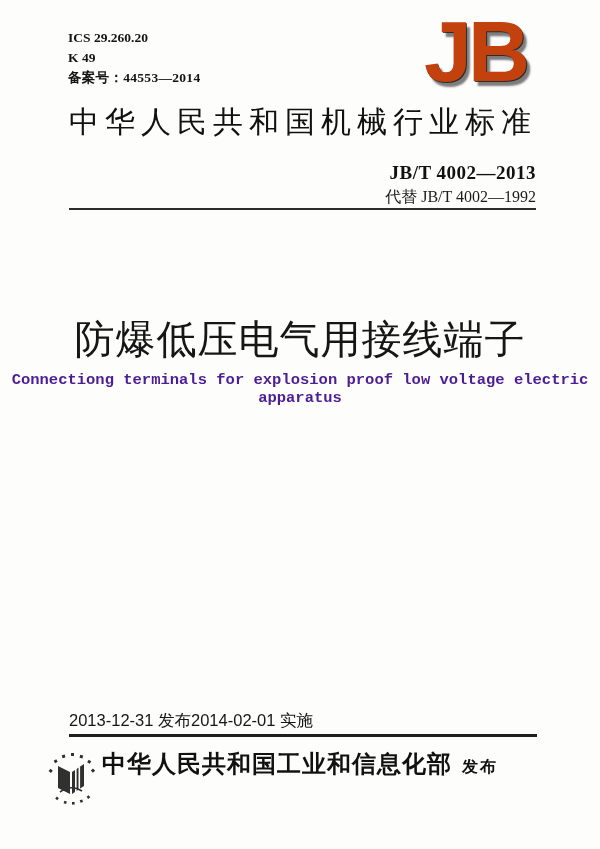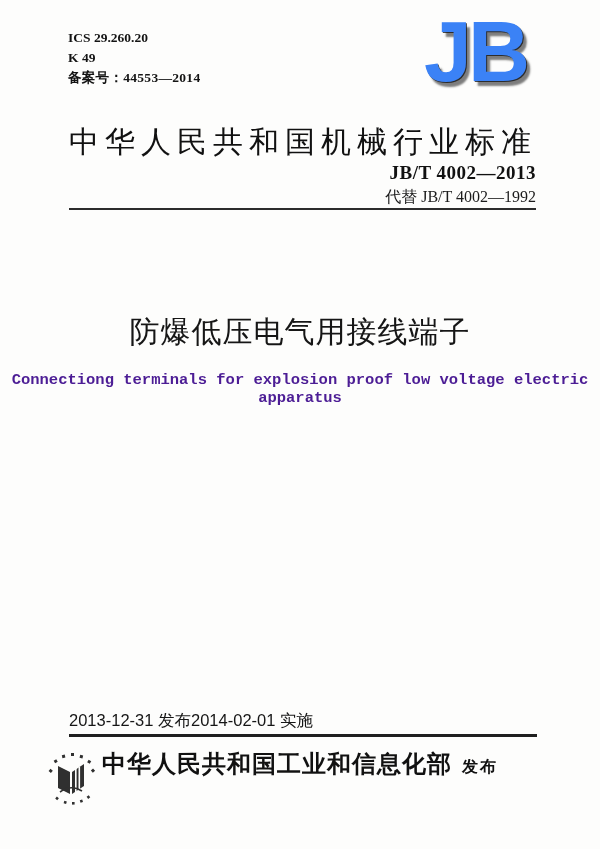--- a/index.html
+++ b/index.html
@@ -32,37 +32,36 @@
   
   .jb-logo {
     position: absolute;
     right: 74px;
     top: 8px;
     font-family: "Liberation Sans", sans-serif;
     font-size: 86px;
     font-weight: 900;
     letter-spacing: -4px;
     line-height: 1;
-    color: #3b82f6;
+    color: #c2410c;
     text-shadow: 4px 5px 2px rgba(20,20,20,0.55), 1px 1px 0 #4a4a4a;
   }
 
   
   .std-category {
     position: absolute;
     left: 69px;
     top: 102px;
     width: 475px;
     font-size: 30px;
     letter-spacing: 6px;
     white-space: nowrap;
     font-weight: 500;
     color: #111;
     font-family: "Liberation Serif", serif;
-    margin-top: 20px;
   }
 
   
   .std-no-block {
     position: absolute;
     right: 64px;
     top: 148px;
     text-align: right;
     font-family: "Liberation Serif", serif;
   }
@@ -83,21 +82,21 @@
   .top-rule { left: 69px; top: 208px; width: 467px; height: 2px; }
   .bottom-rule { left: 69px; top: 734px; width: 468px; height: 3px; background: #1f1f1f; }
 
   
   .title-cn {
     position: absolute;
     left: 0;
     top: 312px;
     width: 100%;
     text-align: center;
-    font-size: 30px;
+    font-size: 40px;
     letter-spacing: 1px;
     font-weight: 500;
     color: #161616;
     font-family: "Liberation Sans", sans-serif;
   }
 
   
   .title-en {
     position: absolute;
     left: 0;

